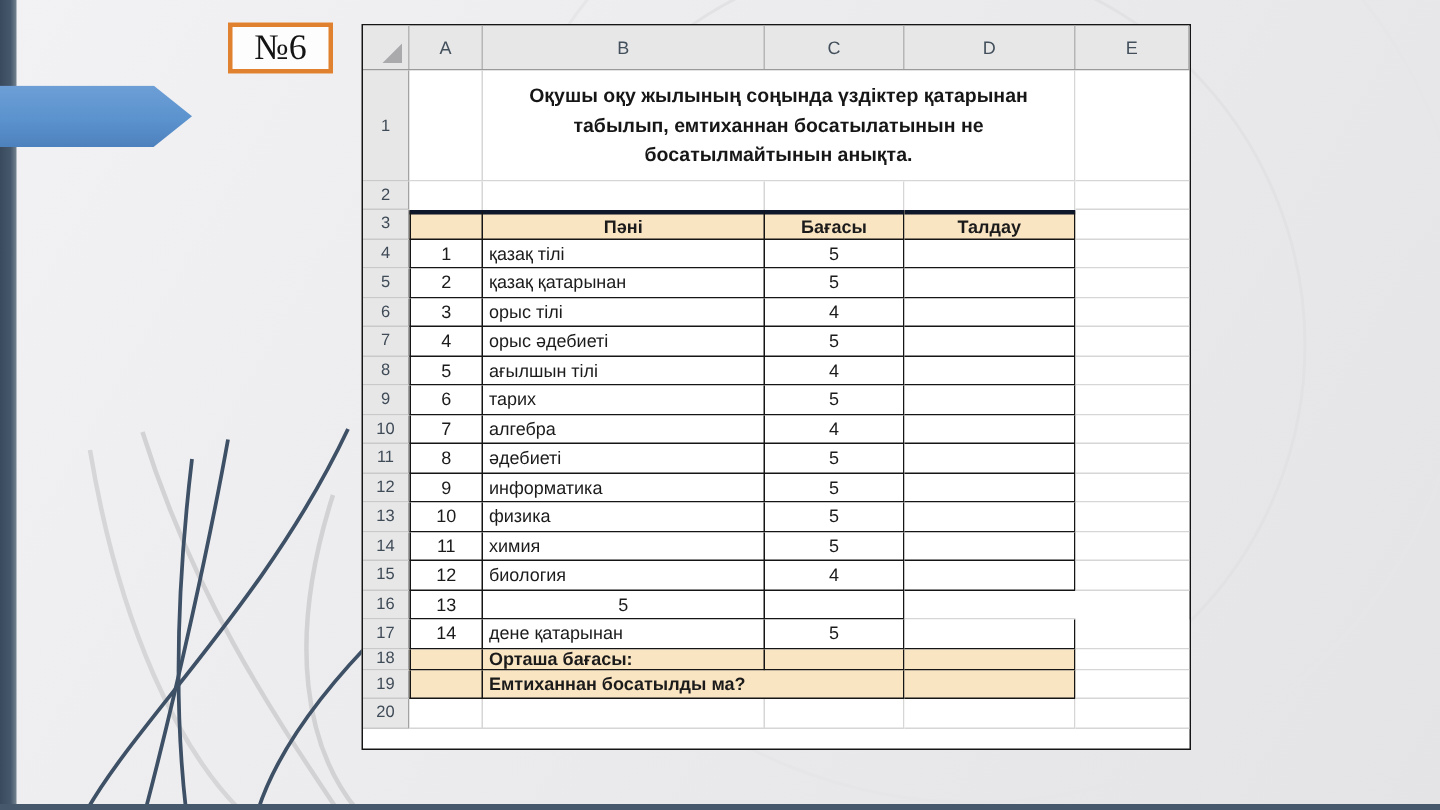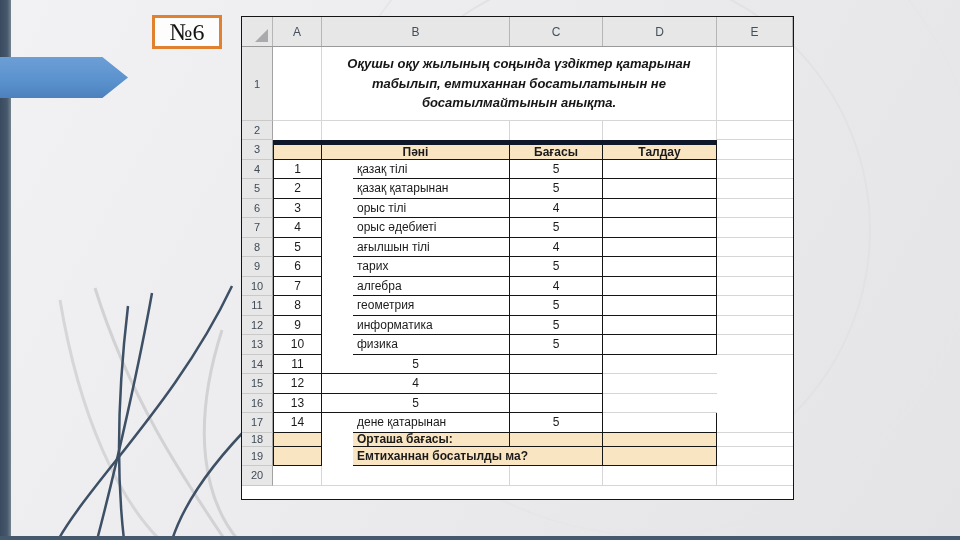--- a/index.html
+++ b/index.html
@@ -32,25 +32,25 @@
   .row{display:grid;grid-template-columns:31px 49px 188px 93px 114px 76px;}
   .cell{box-sizing:border-box;overflow:hidden;white-space:nowrap;font-size:12px;color:#1b1b1b;
     display:flex;align-items:center;background:#fff;}
   .rn{background:#e7e7e8;border-right:1px solid #a2a2a2;border-bottom:1px solid #c9c9c9;
     justify-content:center;font-size:11px;color:#3f4b57;}
   .g  {border-right:1px solid #d6d6d6;border-bottom:1px solid #d6d6d6;}
   .gnb{border-right:1px solid #d6d6d6;}
   .ge {border-bottom:1px solid #d6d6d6;}
   .t  {border-right:1px solid #151515;border-bottom:1px solid #151515;}
   .bl {border-left:1px solid #151515;}
-  .bt {border-top:5px solid #0f172a;}
+  .bt {border-top:3px solid #0f172a;}
   .tan{background:#fae5c3;}
   .bold{font-weight:bold;}
   .ctr{justify-content:center;}
-  .pad{padding-left:4px;margin-left:31px;}
+  .pad{padding-left:4px;}
   .title-cell{font-weight:bold;font-size:13px;line-height:1.5;white-space:normal;
     text-align:center;justify-content:center;color:#161616;
     border-right:1px solid #d6d6d6;border-bottom:1px solid #d6d6d6;padding:0 10px;}
 </style>
 </head>
 <body>
 
 <div class="slide">
 
   <svg class="deco" viewBox="0 0 960 540">
@@ -79,21 +79,21 @@
     <div class="ch">A</div>
         <div class="ch">B</div>
         <div class="ch">C</div>
         <div class="ch">D</div>
         <div class="ch">E</div>
       </div>
     <div class="rows">
         <div class="row" style="height: 74px;">
           <div class="cell rn">1</div>
           <div class="cell g"></div>
-          <div class="cell title-cell" style="grid-column: 3 / 6; font-style: italic;">Оқушы оқу жылының соңында үздіктер қатарынан табылып, емтиханнан босатылатынын не босатылмайтынын анықта.</div>
+          <div class="cell title-cell" style="grid-column: 3 / 6;">Оқушы оқу жылының соңында үздіктер қатарынан табылып, емтиханнан босатылатынын не босатылмайтынын анықта.</div>
           <div class="cell ge"></div>
         </div>
         <div class="row" style="height: 19px;">
           <div class="cell rn">2</div>
           <div class="cell gnb"></div>
           <div class="cell gnb"></div>
           <div class="cell gnb"></div>
           <div class="cell gnb"></div>
           <div class="cell ge"></div>
         </div>
@@ -157,21 +157,21 @@
           <div class="cell rn">10</div>
           <div class="cell t bl ctr">7</div>
           <div class="cell t pad">алгебра</div>
           <div class="cell t ctr">4</div>
           <div class="cell t"></div>
           <div class="cell ge"></div>
         </div>
         <div class="row" style="height: 19.5px;">
           <div class="cell rn">11</div>
           <div class="cell t bl ctr">8</div>
-          <div class="cell t pad">геометрия</div>
+          <div class="cell t pad">әдебиеті</div>
           <div class="cell t ctr">5</div>
           <div class="cell t"></div>
           <div class="cell ge"></div>
         </div>
         <div class="row" style="height: 19.5px;">
           <div class="cell rn">12</div>
           <div class="cell t bl ctr">9</div>
           <div class="cell t pad">информатика</div>
           <div class="cell t ctr">5</div>
           <div class="cell t"></div>
@@ -181,27 +181,29 @@
           <div class="cell rn">13</div>
           <div class="cell t bl ctr">10</div>
           <div class="cell t pad">физика</div>
           <div class="cell t ctr">5</div>
           <div class="cell t"></div>
           <div class="cell ge"></div>
         </div>
         <div class="row" style="height: 19.5px;">
           <div class="cell rn">14</div>
           <div class="cell t bl ctr">11</div>
+          <div class="cell t pad">химия</div>
           <div class="cell t ctr">5</div>
           <div class="cell t"></div>
           <div class="cell ge"></div>
         </div>
         <div class="row" style="height: 19.5px;">
           <div class="cell rn">15</div>
           <div class="cell t bl ctr">12</div>
+          <div class="cell t pad">биология</div>
           <div class="cell t ctr">4</div>
           <div class="cell t"></div>
           <div class="cell ge"></div>
         </div>
         <div class="row" style="height: 19.5px;">
           <div class="cell rn">16</div>
           <div class="cell t bl ctr">13</div>
           <div class="cell t ctr">5</div>
           <div class="cell t"></div>
           <div class="cell ge"></div>

